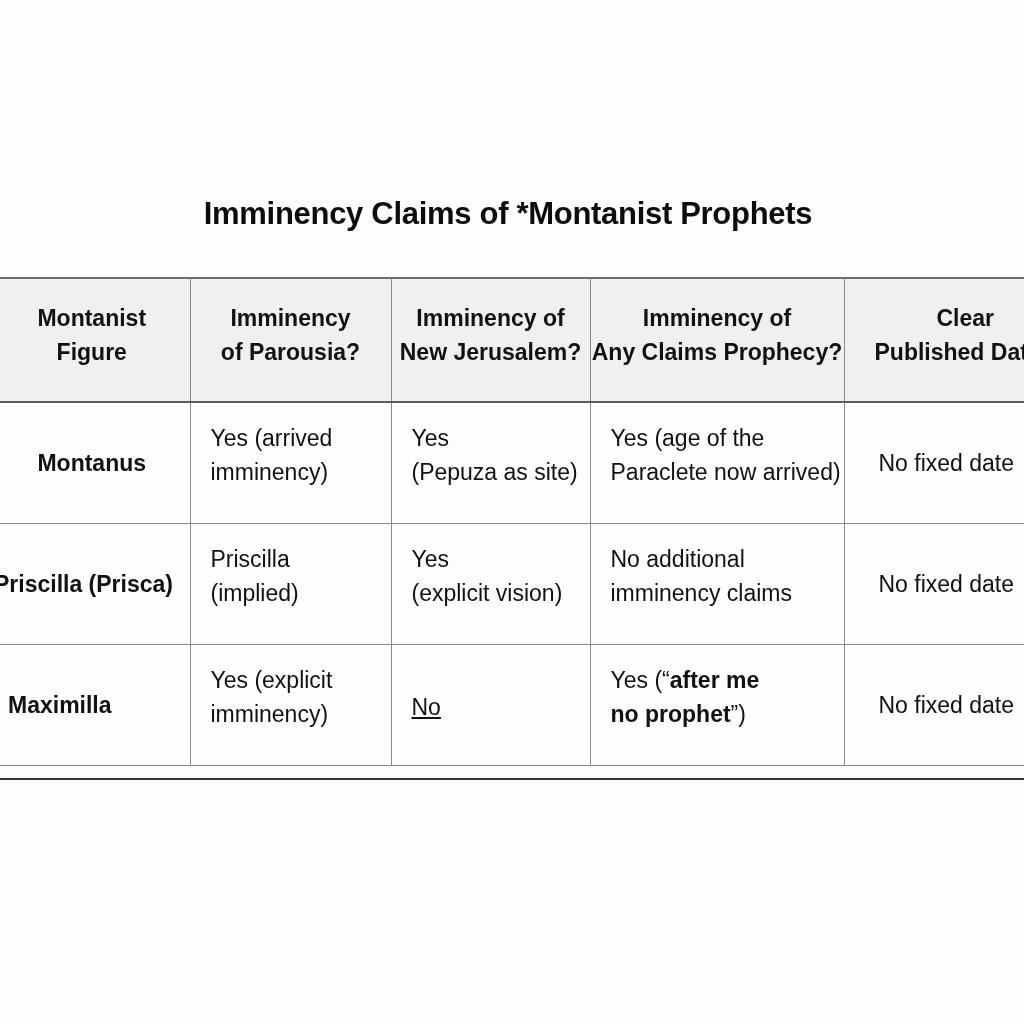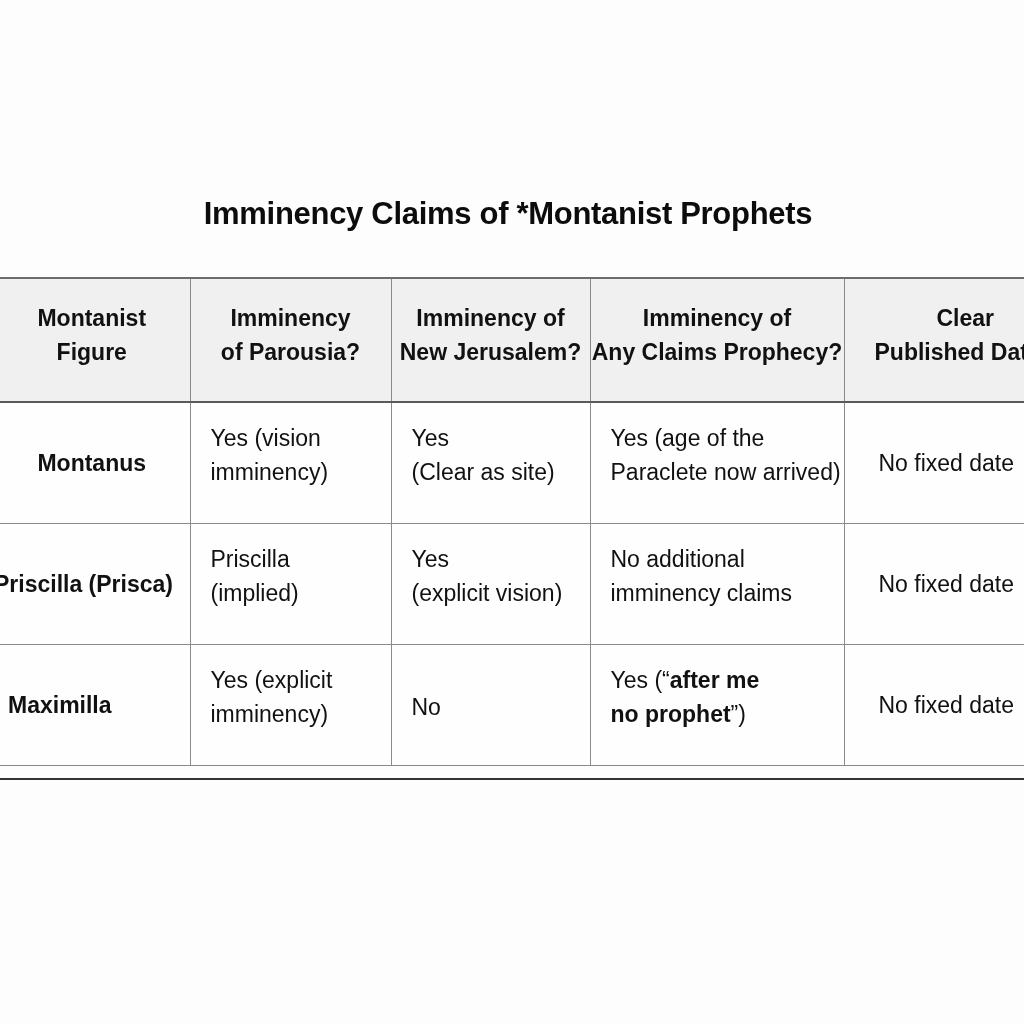--- a/index.html
+++ b/index.html
@@ -82,26 +82,26 @@
         <th style="text-align:left;padding-left:30px;">
           <div style="padding-left:62px;">Clear</div>
           <div>Published Date</div>
         </th>
       </tr>
     </thead>
     <tbody>
       <tr>
         <td class="figure">Montanus</td>
         <td>
-          <div>Yes (vision</div>
+          <div>Yes (arrived</div>
           <div>imminency)</div>
         </td>
         <td>
           <div>Yes</div>
-          <div>(Clear as site)</div>
+          <div>(Pepuza as site)</div>
         </td>
         <td>
           <div>Yes (age of the</div>
           <div>Paraclete now arrived)</div>
         </td>
         <td class="date">No fixed date</td>
       </tr>
       <tr>
         <td class="figure" style="text-align:left;padding-left:0;">Priscilla (Prisca)</td>
         <td>
@@ -117,21 +117,21 @@
           <div>imminency claims</div>
         </td>
         <td class="date">No fixed date</td>
       </tr>
       <tr>
         <td class="figure" style="text-align:left;padding-left:14px;">Maximilla</td>
         <td>
           <div>Yes (explicit</div>
           <div>imminency)</div>
         </td>
-        <td style="vertical-align:middle;padding-top:4px;">
+        <td style="vertical-align:middle;padding-top:4px;text-decoration:underline;">
           <div>No</div>
         </td>
         <td>
           <div><span>Yes (“</span><span class="bold">after me</span></div>
           <div><span class="bold">no prophet</span><span>”)</span></div>
         </td>
         <td class="date">No fixed date</td>
       </tr>
     </tbody>
   </table>

